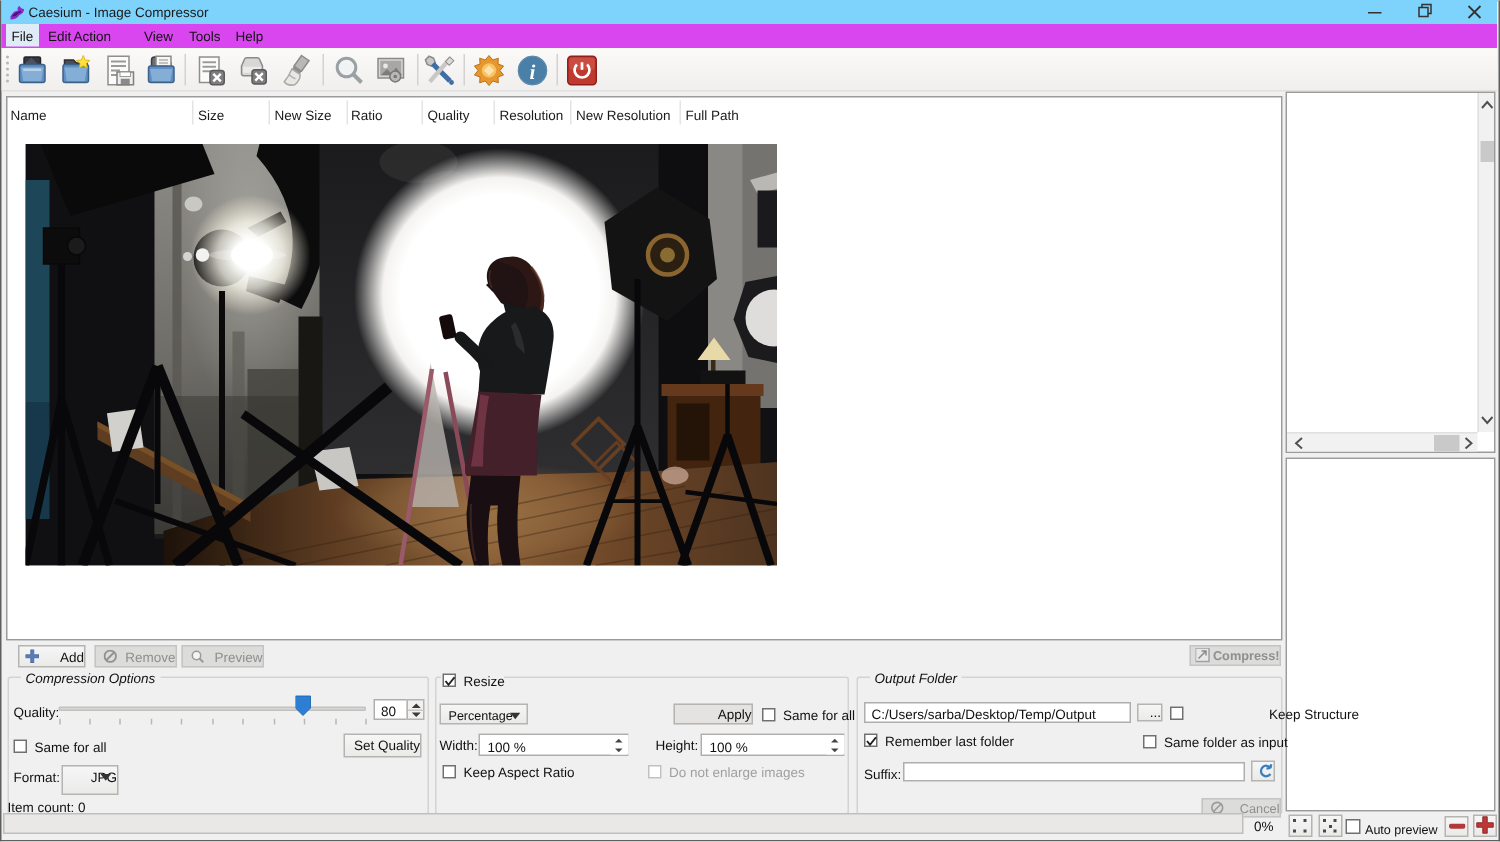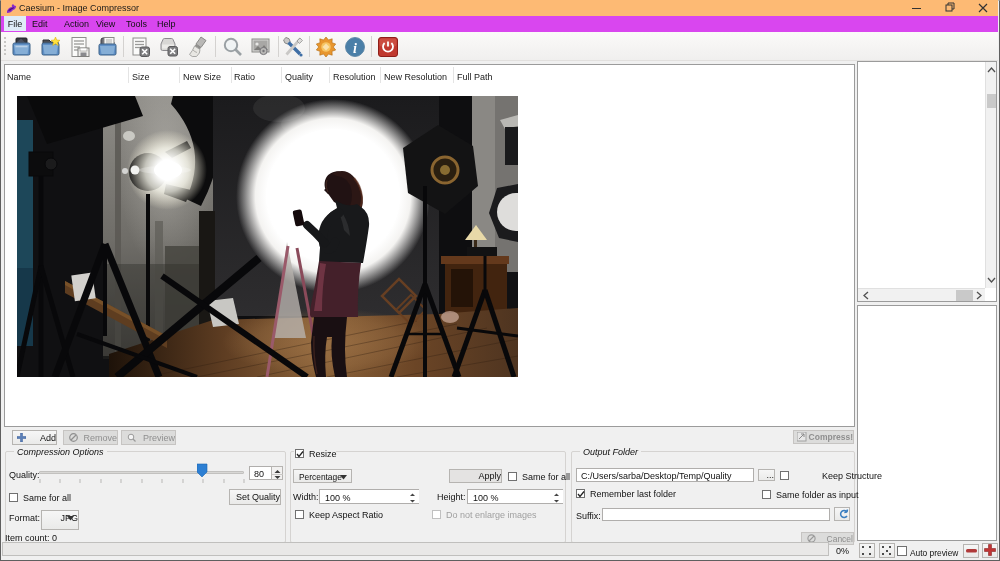--- a/index.html
+++ b/index.html
@@ -1,21 +1,21 @@
 <!DOCTYPE html>
 <html><head>
 <meta charset="utf-8">
 <style>
 * { margin:0; padding:0; box-sizing:border-box; }
 html,body { width:1000px; height:561px; overflow:hidden; }
 body { font-family:"Liberation Sans", sans-serif; background:#f0f0f0; position:relative; }
 .abs { position:absolute; }
 #win { position:absolute; left:0; top:0; width:1000px; height:561px; border:1px solid #5f5f5f; border-top:1px solid #bcbcbc; background:#f0f0f0; }
 
-#titlebar { position:absolute; left:1px; top:0; width:997px; height:16px; background:#fdba74; }
+#titlebar { position:absolute; left:1px; top:0; width:997px; height:16px; background:#7dd3fc; }
 #title-text { position:absolute; left:18px; top:3px; font-size:9px; color:#1a1a1a; }
 .winbtn { position:absolute; top:0; width:30px; height:16px; color:#222; text-align:center; }
 
 #menubar { position:absolute; left:1px; top:16px; width:997px; height:16px; background:#d946ef; font-size:9px; color:#111; }
 .menuitem { position:absolute; top:3px; }
 
 #toolbar { position:absolute; left:1px; top:32px; width:997px; height:29px; background:linear-gradient(#fbfaf9,#f0efee); border-bottom:1px solid #e2e0de; }
 .tsep { position:absolute; top:4px; width:1px; height:21px; background:#d4d2d0; }
 .ticon { position:absolute; top:4px; width:22px; height:22px; }
 
@@ -54,21 +54,21 @@
       <rect x="12" y="5" width="6" height="6" fill="none" stroke="#333"></rect>
       <path d="M14 5 v-2 h6 v6 h-2" fill="none" stroke="#333"></path>
     </svg>
   <svg class="winbtn" style="left:967px" width="30" height="16">
       <path d="M11 4 l8 8 M19 4 l-8 8" stroke="#333" stroke-width="1.2"></path>
     </svg>
 </div>
 <div id="menubar">
   <div class="menuitem" style="left:3px;width:22px;text-align:center;background:#dfecf7;top:0;height:15px;padding-top:3px;">File</div>
   <div class="menuitem" style="left:31px">Edit</div>
-  <div class="menuitem" style="left:63px">Action</div>
+  <div class="menuitem" style="left:48px">Action</div>
   <div class="menuitem" style="left:95px">View</div>
   <div class="menuitem" style="left:125px">Tools</div>
   <div class="menuitem" style="left:156px">Help</div>
 </div>
 <div id="toolbar">
   <svg class="abs" style="left:2px;top:4px" width="4" height="21">
       <g fill="#b9b7b5">
         <circle cx="2" cy="2" r="1"></circle>
         <circle cx="2" cy="6" r="1"></circle>
         <circle cx="2" cy="10" r="1"></circle>
@@ -485,24 +485,24 @@
     </svg>
 </div>
 <div class="cb" style="left:295px;top:510px;"></div>
 <div class="lbl" style="left:309px;top:510px;">Keep Aspect Ratio</div>
 <div class="cb" style="left:432px;top:510px;border-color:#c0c0c0;"></div>
 <div class="lbl dis" style="left:446px;top:510px;">Do not enlarge images</div>
 
 <div class="gbox" style="left:571px;width:284px;">
   <div class="gtitle">Output Folder</div>
 </div>
-<div class="input" style="left:576px;top:468px;width:178px;height:14px;padding:2px 0 0 4px;">C:/Users/sarba/Desktop/Temp/Quality</div>
+<div class="input" style="left:576px;top:468px;width:178px;height:14px;padding:2px 0 0 4px;">C:/Users/sarba/Desktop/Temp/Output</div>
 <button class="btn" style="left:758px;top:469px;width:17px;height:12px;">...</button>
 <div class="cb" style="left:780px;top:471px;"></div>
-<div class="lbl" style="left:794px;top:471px;padding-left:28px;">Keep Structure</div>
+<div class="lbl" style="left:818px;top:471px;padding-left:28px;">Keep Structure</div>
 <div class="cb" style="left:576px;top:489px;"></div>
 <svg class="abs" style="left:577px;top:490px" width="8" height="8">
     <path d="M1 4 l2 2.5 4-5" fill="none" stroke="#222" stroke-width="1.3"></path>
   </svg>
 <div class="lbl" style="left:590px;top:489px;">Remember last folder</div>
 <div class="cb" style="left:762px;top:490px;"></div>
 <div class="lbl" style="left:776px;top:490px;">Same folder as input</div>
 <div class="lbl" style="left:576px;top:511px;">Suffix:</div>
 <div class="input" style="left:602px;top:508px;width:228px;height:13px;"></div>
 <div class="btn" style="left:834px;top:507px;width:16px;height:14px;">

